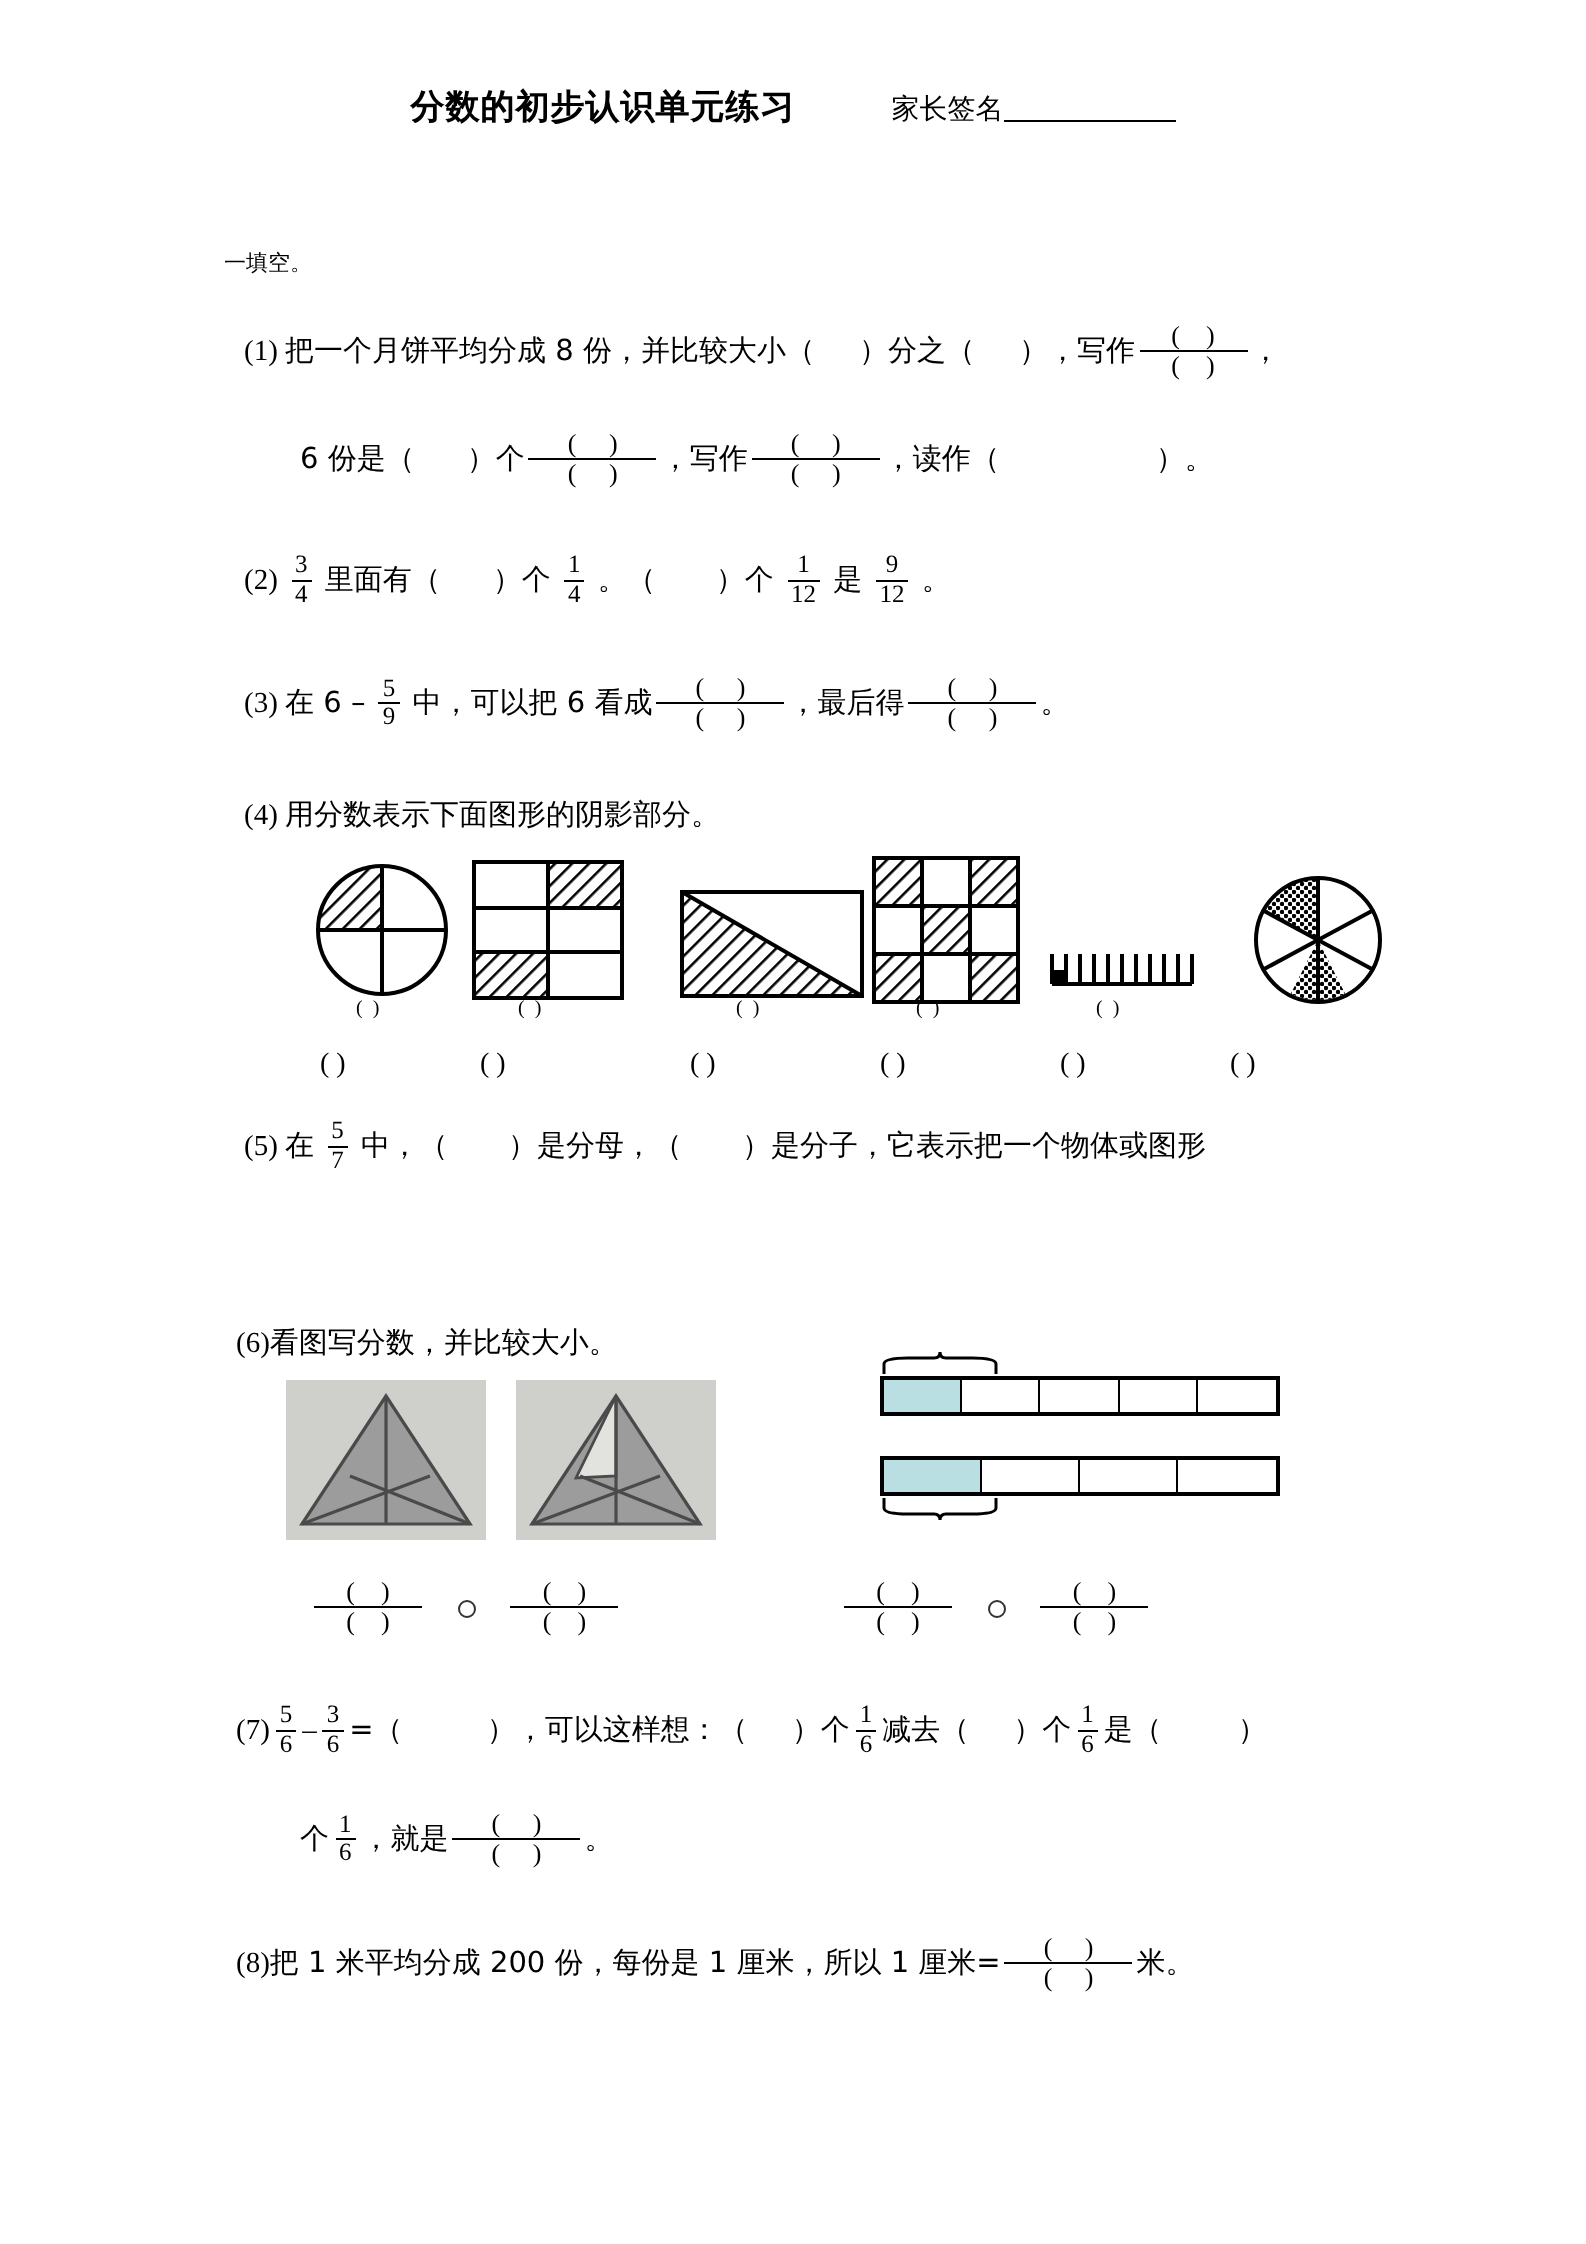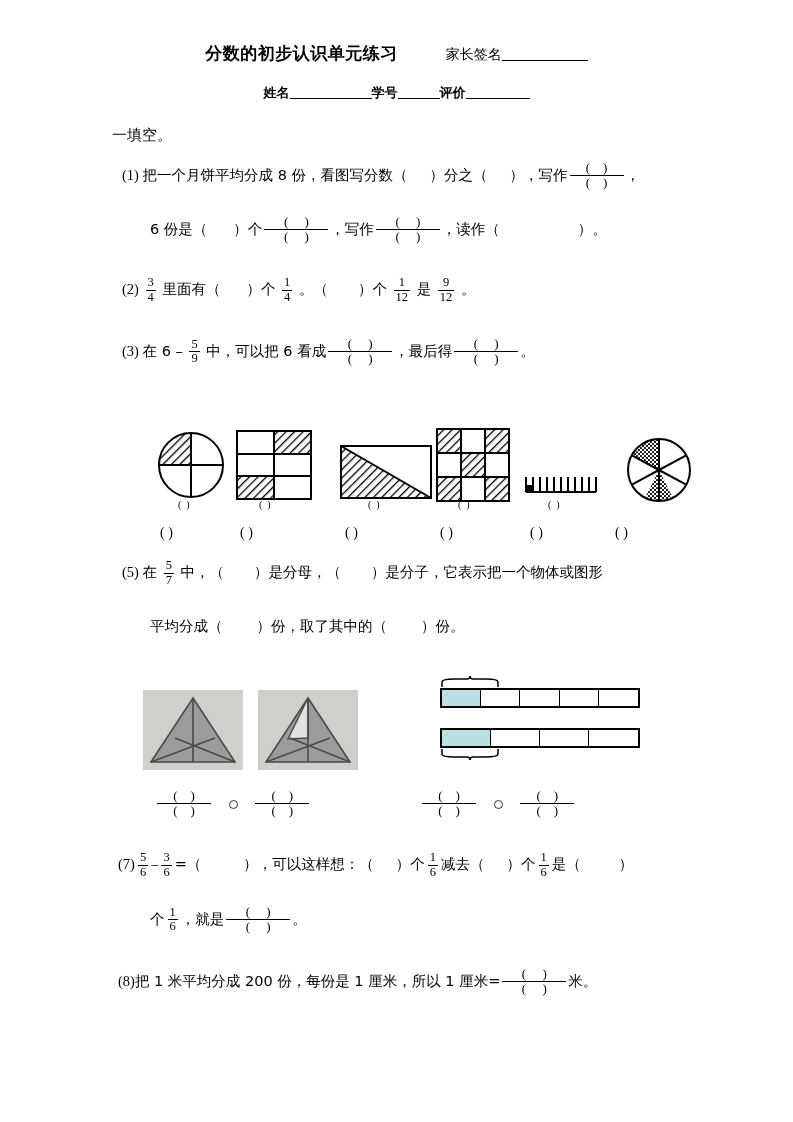--- a/index.html
+++ b/index.html
@@ -90,29 +90,26 @@
 
 <div class="page">
 
   <div class="title-row">
     <span class="title">分数的初步认识单元练习</span>
     <span class="sig">
       <span>家长签名</span><span class="ul"></span>
     </span>
   </div>
 
-  <div class="id-row">
-    <span>姓名</span><span class="ul1"></span><span>学号</span><span class="ul2"></span><span>评价</span><span class="ul3"></span>
-  </div>
-
-  <div class="sec cn" style="left:112px; top:124px; font-size:15px;">一填空。</div>
+
+  <div class="sec cn" style="left:112px; top:124px; font-size:11px;">一填空。</div>
 
   <div class="sec" style="left:122px; top:162px;">
     <span class="num">(1)</span>
-    <span class="cn">把一个月饼平均分成 8 份</span><span class="cn">，</span><span class="cn">看图写分数（</span><span class="blank" style="width:22px"></span><span class="cn">）分之（</span><span class="blank" style="width:22px"></span><span class="cn">），写作</span><span class="bfrac w1"><span class="n">(&nbsp;&nbsp;&nbsp;&nbsp;)</span><span class="d">(&nbsp;&nbsp;&nbsp;&nbsp;)</span></span><span class="cn">，</span>
+    <span class="cn">把一个月饼平均分成 8 份</span><span class="cn">，</span><span class="cn">并比较大小（</span><span class="blank" style="width:22px"></span><span class="cn">）分之（</span><span class="blank" style="width:22px"></span><span class="cn">），写作</span><span class="bfrac w1"><span class="n">(&nbsp;&nbsp;&nbsp;&nbsp;)</span><span class="d">(&nbsp;&nbsp;&nbsp;&nbsp;)</span></span><span class="cn">，</span>
   </div>
 
   <div class="sec" style="left:150px; top:216px;">
     <span class="cn">6 份是（</span><span class="blank" style="width:26px"></span><span class="cn">）个</span><span class="bfrac w2"><span class="n">(&nbsp;&nbsp;&nbsp;&nbsp;&nbsp;)</span><span class="d">(&nbsp;&nbsp;&nbsp;&nbsp;&nbsp;)</span></span><span class="cn">，写作</span><span class="bfrac w2"><span class="n">(&nbsp;&nbsp;&nbsp;&nbsp;&nbsp;)</span><span class="d">(&nbsp;&nbsp;&nbsp;&nbsp;&nbsp;)</span></span><span class="cn">，读作（</span><span class="blank" style="width:78px"></span><span class="cn">）。</span>
   </div>
 
   <div class="sec" style="left:122px; top:277px;">
     <span class="num">(2)</span>
     <span class="frac"><span class="n">3</span><span class="d">4</span></span>
     <span class="cn">里面有（</span><span class="blank" style="width:26px"></span><span class="cn">）个</span>
@@ -124,20 +121,24 @@
     <span class="cn">。</span>
   </div>
 
   <div class="sec" style="left:122px; top:338px;">
     <span class="num">(3)</span>
     <span class="cn">在 6 –</span>
     <span class="frac"><span class="n">5</span><span class="d">9</span></span>
     <span class="cn">中，可以把 6 看成</span><span class="bfrac w2"><span class="n">(&nbsp;&nbsp;&nbsp;&nbsp;&nbsp;)</span><span class="d">(&nbsp;&nbsp;&nbsp;&nbsp;&nbsp;)</span></span><span class="cn">，最后得</span><span class="bfrac w2"><span class="n">(&nbsp;&nbsp;&nbsp;&nbsp;&nbsp;)</span><span class="d">(&nbsp;&nbsp;&nbsp;&nbsp;&nbsp;)</span></span><span class="cn">。</span>
   </div>
 
+  <div class="sec" style="left:122px; top:398px;">
+    <span class="num">(4)</span>
+    <span class="cn">用分数表示下面图形的阴影部分。</span>
+  </div>
 
   <div class="figrow">
 
     <svg width="0" height="0" style="position:absolute">
       <defs>
         <pattern id="hatch" width="6" height="6" patternUnits="userSpaceOnUse" patternTransform="rotate(45)">
           <rect width="6" height="6" fill="#fff"></rect>
           <line x1="0" y1="0" x2="0" y2="6" stroke="#000" stroke-width="2.6"></line>
         </pattern>
         <pattern id="stipple" width="4" height="4" patternUnits="userSpaceOnUse">
@@ -238,24 +239,24 @@
     <span style="left:530px;">(        )</span>
     <span style="left:615px;">(        )</span>
   </div>
 
   <div class="sec" style="left:122px; top:560px;">
     <span class="num">(5)</span>
     <span class="cn">在</span>
     <span class="frac"><span class="n">5</span><span class="d">7</span></span>
     <span class="cn">中，（</span><span class="blank" style="width:30px"></span><span class="cn">）是分母，（</span><span class="blank" style="width:30px"></span><span class="cn">）是分子，它表示把一个物体或图形</span>
   </div>
-  <div class="sec" style="left:150px; top:616px;">
-    <span class="cn">平均分成（</span><span class="blank" style="width:34px"></span><span class="cn">）份，取了其中的（</span><span class="blank" style="width:34px"></span><span class="cn">）份。</span>
-  </div>
-
+
+  <div class="sec" style="left:118px; top:662px;">
+    <span class="num">(6)</span><span class="cn">看图写分数，并比较大小。</span>
+  </div>
 
   <div class="photo" style="left:143px; top:690px; width:100px; height:80px;">
     <svg width="100" height="80" viewBox="0 0 100 80">
       <rect width="100" height="80" fill="#cfcfcb"></rect>
       <polygon points="50,8 8,72 92,72" fill="#9c9c9c" stroke="#4a4a4a" stroke-width="1.6"></polygon>
       <line x1="50" y1="8" x2="50" y2="72" stroke="#4a4a4a" stroke-width="1.6"></line>
       <line x1="8" y1="72" x2="72" y2="48" stroke="#4a4a4a" stroke-width="1.6"></line>
       <line x1="92" y1="72" x2="32" y2="48" stroke="#4a4a4a" stroke-width="1.6"></line>
     </svg>
   </div>

